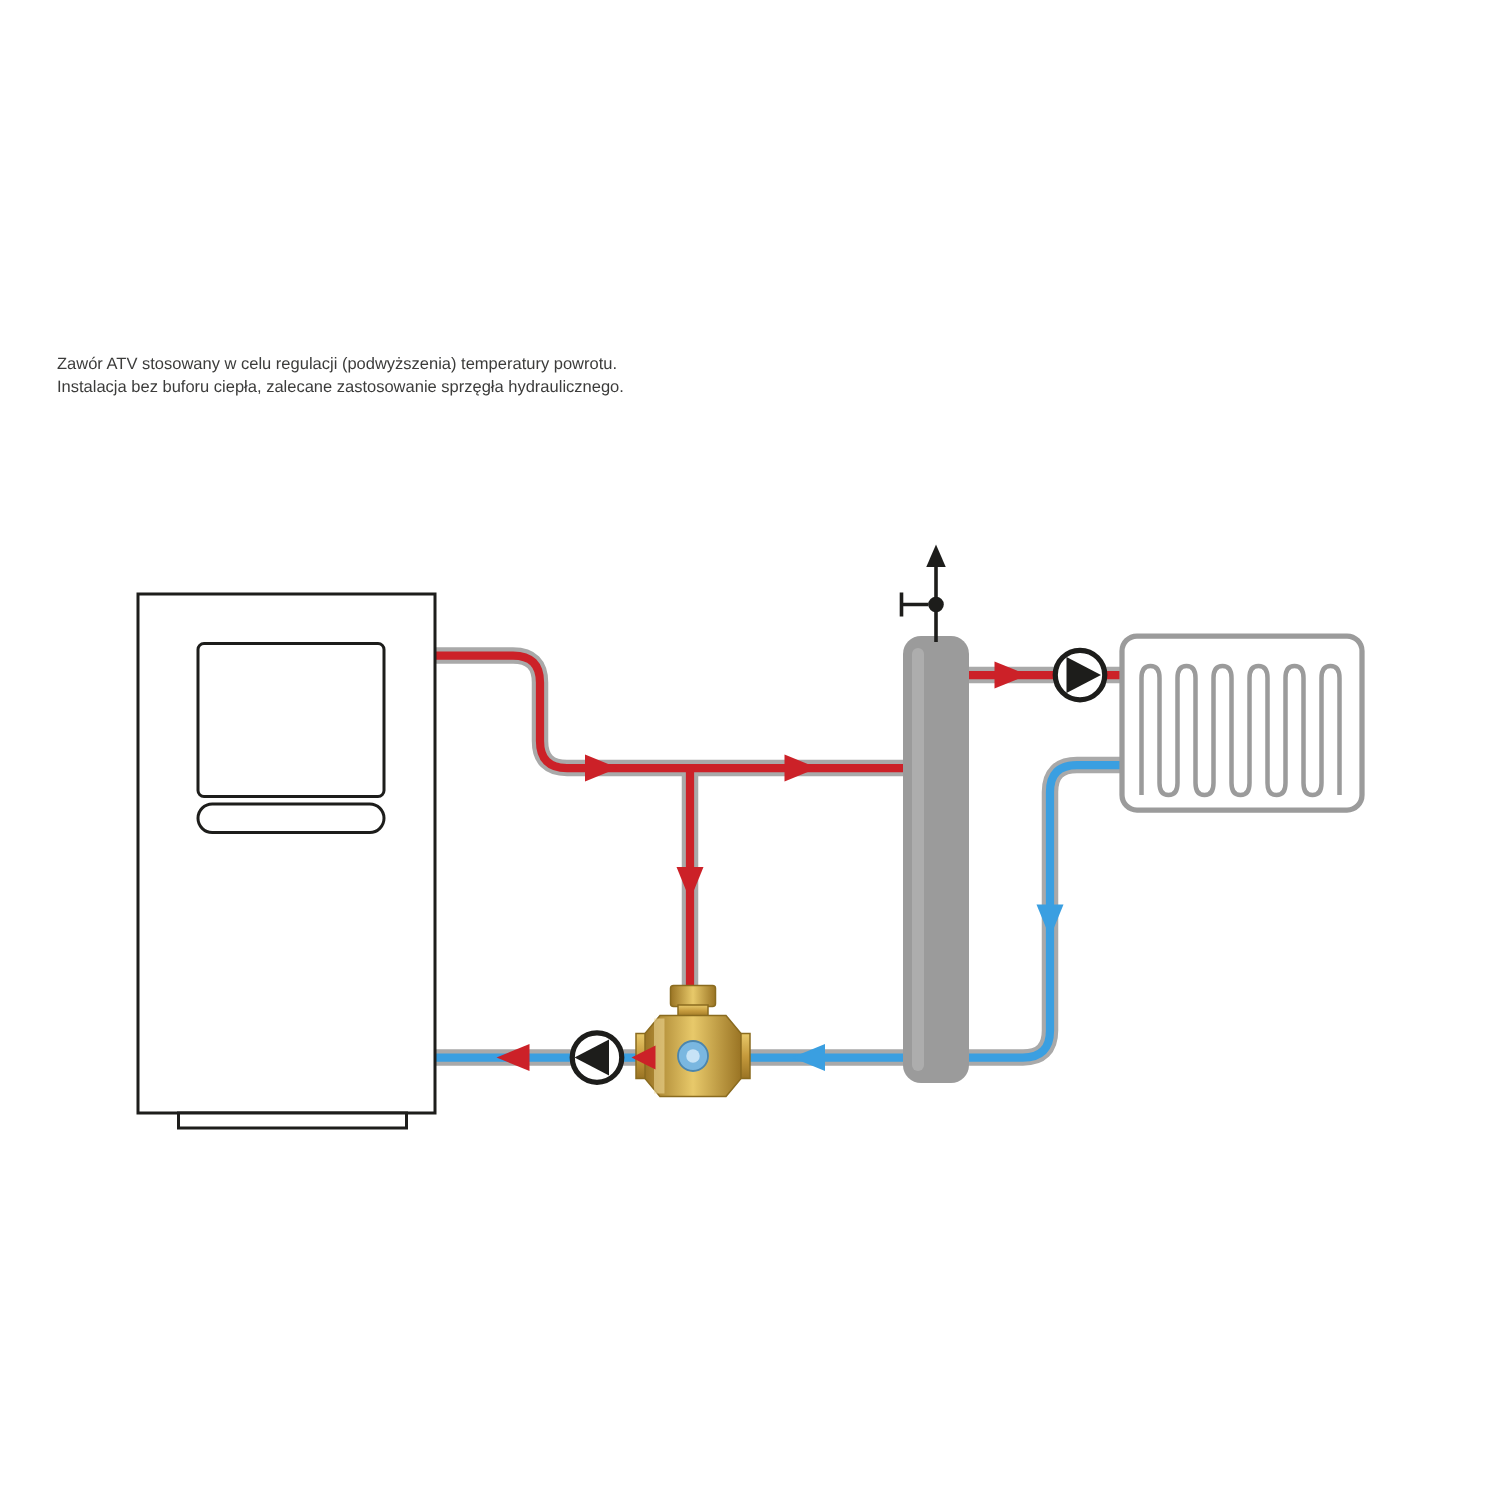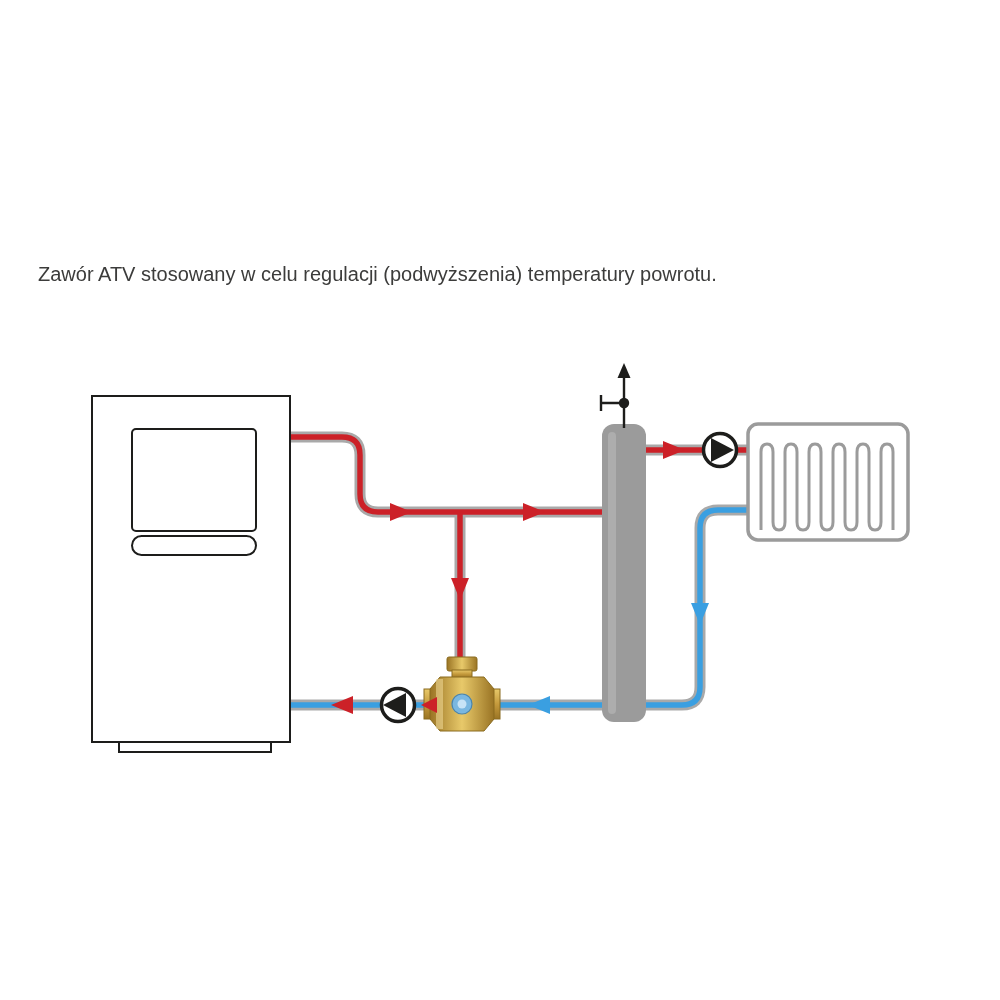--- a/index.html
+++ b/index.html
@@ -4,23 +4,22 @@
 <style>
   html,body{margin:0;padding:0;}
   body{
     width:1000px;height:1000px;
     background:var(--background,#ffffff);
     font-family:"Liberation Sans",sans-serif;
   }
   .stage{position:relative;width:1000px;height:1000px;overflow:hidden;background:var(--background,#ffffff);}
   .caption{
     position:absolute;left:38px;top:236px;
-    font-size:20px;line-height:1.4;
+    font-size:11px;line-height:1.4;
     color:var(--text,#3c3c3b);
-    margin-top:24px;
   }
   .caption div{white-space:nowrap;}
   svg{position:absolute;left:0;top:0;}
 
   .pipe-outer{stroke:var(--pipe-gray,#a9a9a9);stroke-width:11;fill:none;stroke-linecap:butt;stroke-linejoin:round;}
   .pipe-red{stroke:var(--supply-red,#cc2128);stroke-width:5.5;fill:none;stroke-linecap:butt;stroke-linejoin:round;}
   .pipe-blue{stroke:var(--return-blue,#3a9fe1);stroke-width:5.5;fill:none;stroke-linecap:butt;stroke-linejoin:round;}
   .arrow-red{fill:var(--supply-red,#cc2128);stroke:none;}
   .arrow-blue{fill:var(--return-blue,#3a9fe1);stroke:none;}
   .outline{fill:#ffffff;stroke:var(--outline-black,#1d1d1b);stroke-width:2;}
@@ -33,20 +32,21 @@
   .pump-rotor{fill:var(--outline-black,#1d1d1b);stroke:none;}
   .brass-edge{stroke:var(--valve-brass-dark,#8a6b1f);stroke-width:1;}
 </style>
 </head>
 <body>
 
 <div class="stage">
 
   <div class="caption">
     <div>Zawór ATV stosowany w celu regulacji (podwyższenia) temperatury powrotu.</div>
+    <div>Instalacja bez buforu ciepła, zalecane zastosowanie sprzęgła hydraulicznego.</div>
   </div>
 
   <svg width="1000" height="1000" viewBox="0 0 1000 1000">
     <defs>
       <linearGradient id="brassV" x1="0" y1="0" x2="0" y2="1">
         <stop offset="0" stop-color="#e8c96a"></stop>
         <stop offset="0.5" stop-color="#c59a3c"></stop>
         <stop offset="1" stop-color="#9a7424"></stop>
       </linearGradient>
       <linearGradient id="brassH" x1="0" y1="0" x2="1" y2="0">

